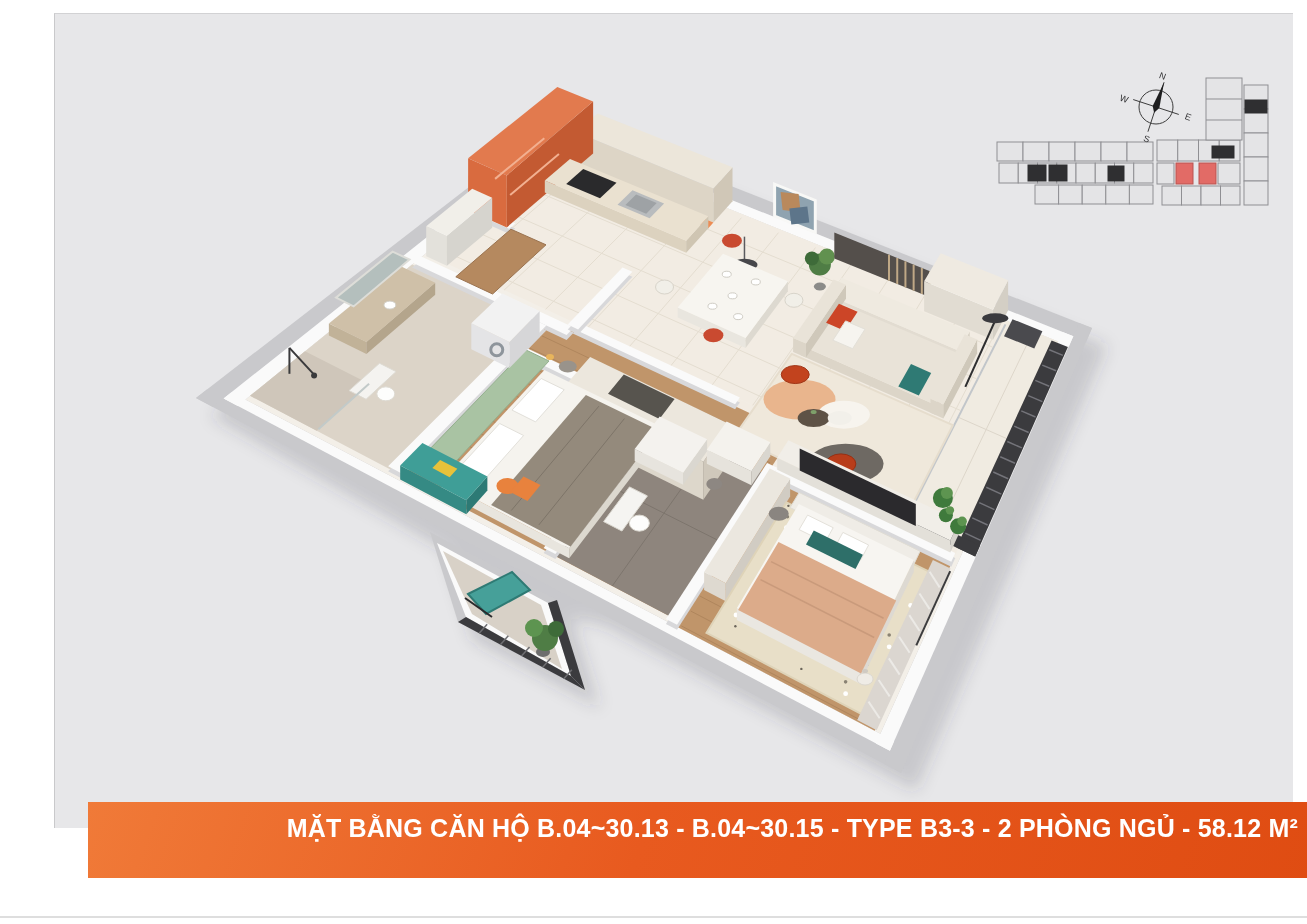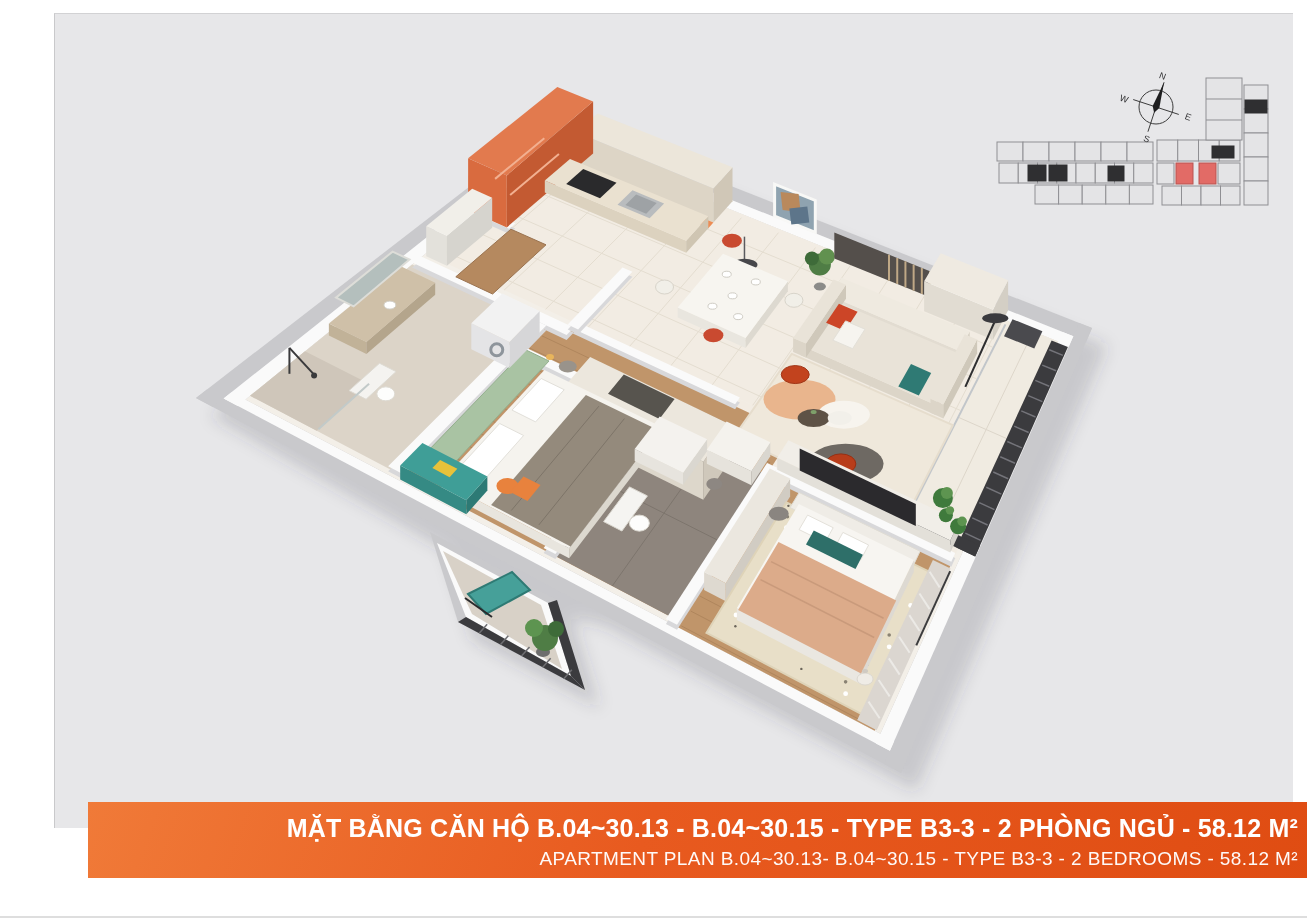--- a/index.html
+++ b/index.html
@@ -397,15 +397,14 @@
       </g>
     <text class="compass-letter" x="1163" y="79" text-anchor="middle" transform="rotate(20 1163 75)">N</text>
     <text class="compass-letter" x="1188" y="120" text-anchor="middle" transform="rotate(20 1188 117)">E</text>
     <text class="compass-letter" x="1124" y="102" text-anchor="middle" transform="rotate(20 1124 99)">W</text>
     <text class="compass-letter" x="1147" y="142" text-anchor="middle" transform="rotate(20 1147 138)">S</text>
   </g>
 </svg>
 
 <div class="banner">
   <div class="l1">MẶT BẰNG CĂN HỘ B.04~30.13 - B.04~30.15 - TYPE B3-3 - 2 PHÒNG NGỦ - 58.12 M²</div>
-  <div class="l2">APARTMENT PLAN B.04~30.13- B.04~30.15 - TYPE B3-3 - 2 BEDROOMS - 58.12 M²</div>
 </div>
 <div class="hairline"></div>
 
 </body></html>

